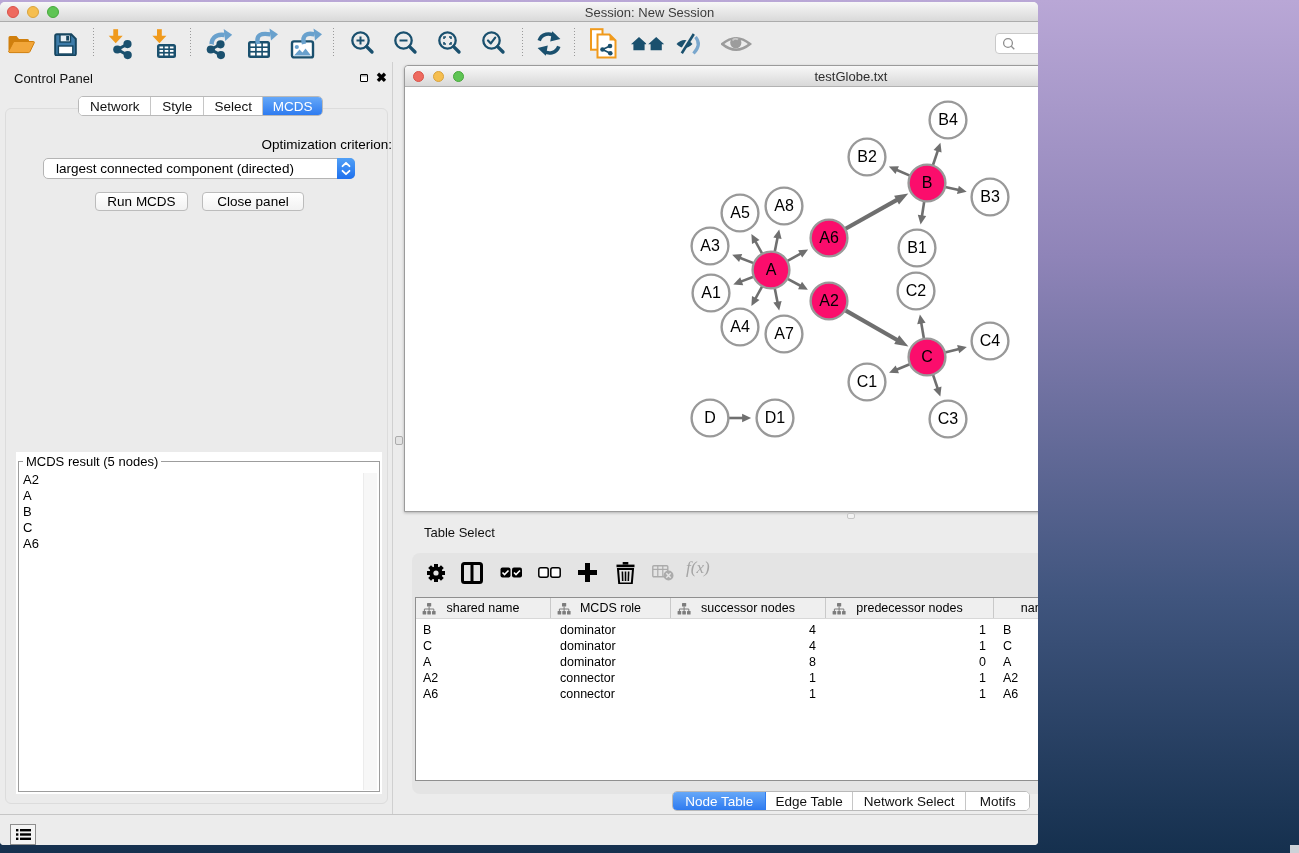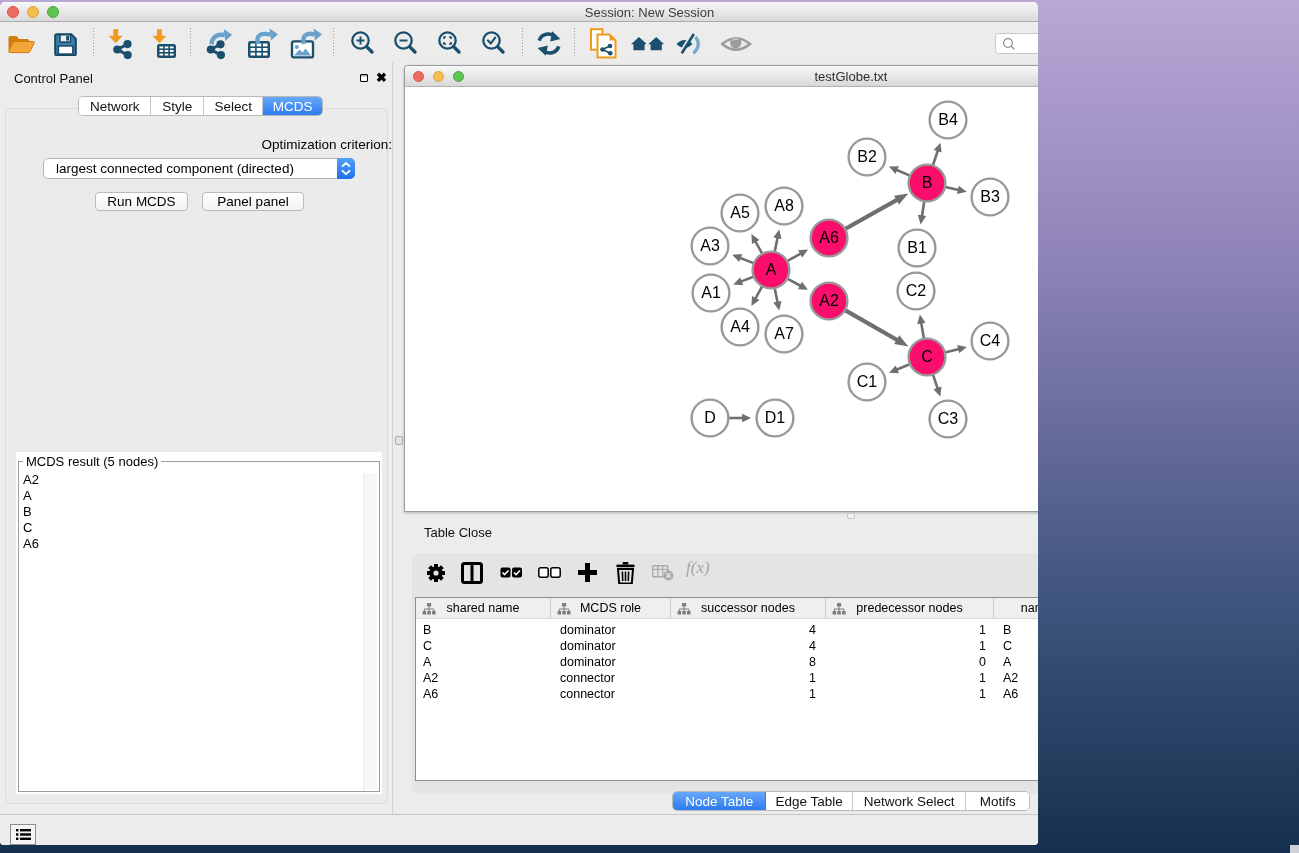--- a/index.html
+++ b/index.html
@@ -242,21 +242,21 @@
     <div id="dropdown">
       <div class="txt">largest connected component (directed)</div>
       <div class="step">
         <svg width="18" height="21" viewBox="0 0 18 21">
             <path d="M5.5 8.2 L9 4.8 L12.5 8.2" fill="none" stroke="#fff" stroke-width="1.8" stroke-linecap="round" stroke-linejoin="round"></path>
             <path d="M5.5 12.8 L9 16.2 L12.5 12.8" fill="none" stroke="#fff" stroke-width="1.8" stroke-linecap="round" stroke-linejoin="round"></path>
           </svg>
       </div>
     </div>
     <div class="btn" style="left:95px;top:130px;width:93px;">Run MCDS</div>
-    <div class="btn" style="left:202px;top:130px;width:102px;">Panel panel</div>
+    <div class="btn" style="left:202px;top:130px;width:102px;">Close panel</div>
     <div id="result-white">
       <div id="fieldbox">
         <div id="fieldlabel">MCDS result (5 nodes)</div>
         <div id="mcdslist">A2<br>A<br>B<br>C<br>A6</div>
         <div id="resscroll"></div>
       </div>
     </div>
   </div>
   <div id="cpanel-divider"></div>
 
@@ -348,21 +348,21 @@
           <text x="543" y="337" text-anchor="middle" font-size="16" fill="#000">C3</text>
           <text x="305" y="336" text-anchor="middle" font-size="16" fill="#000">D</text>
           <text x="370" y="336" text-anchor="middle" font-size="16" fill="#000">D1</text>
         </svg></div>
     <div id="grip"></div>
   </div>
   <div id="knob1"></div>
   <div id="knob2"></div>
 
   <div id="tpanel">
-    <div class="paneltitle" style="position:absolute;left:424px;top:523px;">Table Close</div>
+    <div class="paneltitle" style="position:absolute;left:424px;top:523px;">Table Select</div>
     <div class="maxbox" style="left:1261px;top:526px;"></div>
     <div class="closex" style="left:1277px;top:522px;">✖</div>
     <div id="tp-toolbox"></div>
     <svg class="icon" style="left:426px;top:561px;" width="20" height="20" viewBox="-10 -10 20 20">
         <circle r="6.6" fill="#000"></circle>
         <rect x="-2" y="-9" width="4" height="4.5" transform="rotate(0 0 0)" fill="#000"></rect>
         <rect x="-2" y="-9" width="4" height="4.5" transform="rotate(45 0 0)" fill="#000"></rect>
         <rect x="-2" y="-9" width="4" height="4.5" transform="rotate(90 0 0)" fill="#000"></rect>
         <rect x="-2" y="-9" width="4" height="4.5" transform="rotate(135 0 0)" fill="#000"></rect>
         <rect x="-2" y="-9" width="4" height="4.5" transform="rotate(180 0 0)" fill="#000"></rect>

